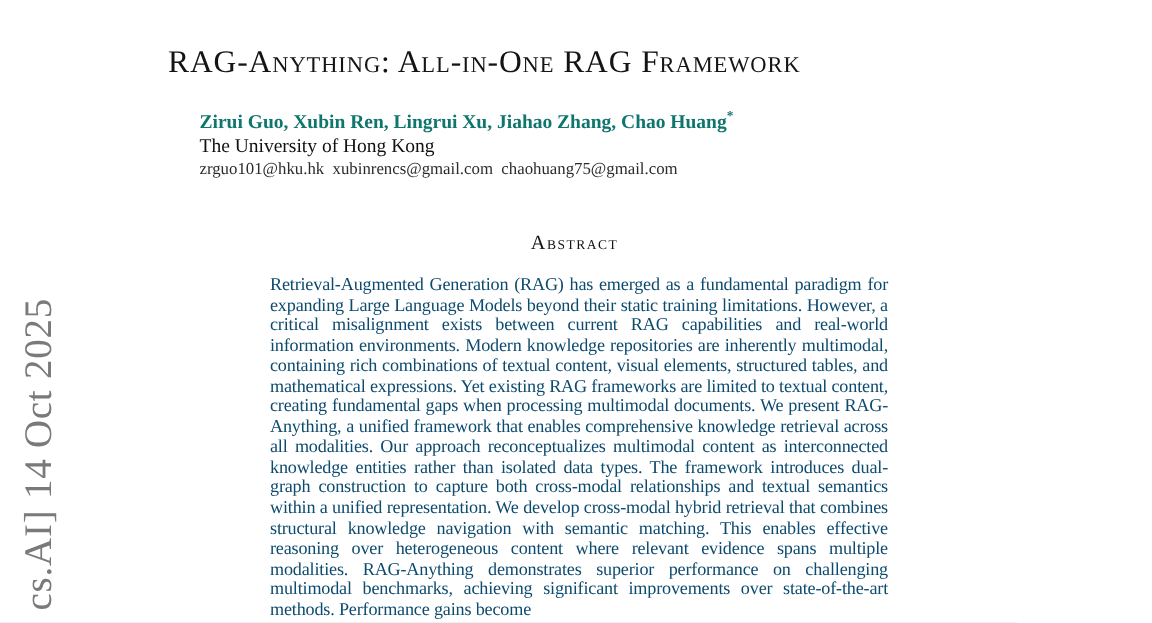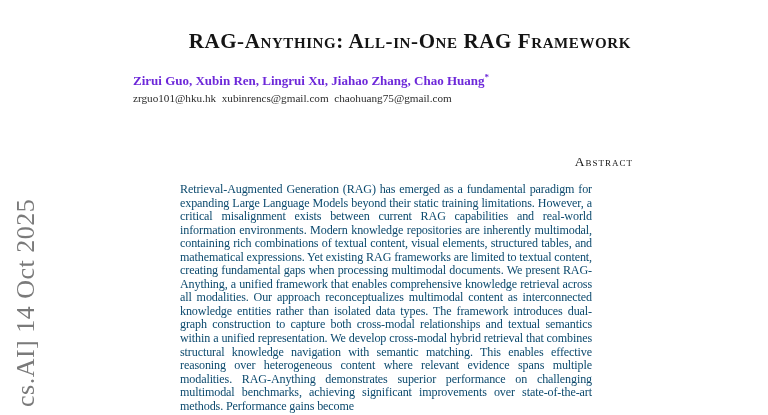--- a/index.html
+++ b/index.html
@@ -27,43 +27,43 @@
     white-space: nowrap;
     font-family: "Liberation Serif", serif;
     font-size: 26px;
     line-height: 30px;
     letter-spacing: 0.5px;
     color: #7a7a7a;
   }
 
   .title {
     position: absolute;
-    left: 136px;
+    left: 112px;
     top: 29px;
     width: 495px;
     margin: 0;
-    text-align: right;
+    text-align: left;
     font-size: 21px;
-    font-weight: 700;
+    font-weight: 400;
     font-variant: small-caps;
     letter-spacing: 0.6px;
     color: #141414;
   }
 
   .author-block {
     position: absolute;
     left: 133px;
     top: 73px;
     width: 470px;
   }
   .authors {
     font-size: 13px;
     font-weight: bold;
     line-height: 15.5px;
-    color: #6d28d9;
+    color: #0f766e;
   }
   .authors sup {
     font-size: 9px;
     line-height: 0;
   }
   .affiliation {
     font-size: 13px;
     line-height: 15.5px;
     color: #111111;
   }
@@ -74,21 +74,21 @@
     line-height: 14px;
     white-space: pre;
     color: #2b2b2b;
   }
 
   .abstract-heading {
     position: absolute;
     left: 133px;
     top: 154px;
     width: 500px;
-    text-align: right;
+    text-align: center;
     font-size: 13.5px;
     font-variant: small-caps;
     letter-spacing: 1px;
     color: #141414;
   }
 
   .abstract-text {
     position: absolute;
     left: 180px;
     top: 183px;
@@ -105,20 +105,21 @@
 <body>
 
 <div class="page">
 
   <div class="arxiv-stamp" style="color: rgb(122, 122, 122);">cs.AI] 14 Oct 2025</div>
 
   <h1 class="title">RAG-Anything: All-in-One RAG Framework</h1>
 
   <div class="author-block">
     <div class="authors"><span>Zirui Guo, Xubin Ren, Lingrui Xu, Jiahao Zhang, Chao Huang</span><sup>*</sup></div>
+    <div class="affiliation">The University of Hong Kong</div>
     <div class="emails">zrguo101@hku.hk  xubinrencs@gmail.com  chaohuang75@gmail.com</div>
   </div>
 
   <div class="abstract-heading">Abstract</div>
 
   <p class="abstract-text">Retrieval-Augmented Generation (RAG) has emerged as a fundamental paradigm for expanding Large Language Models beyond their static training limitations. However, a critical misalignment exists between current RAG capabilities and real-world information environments. Modern knowledge repositories are inherently multimodal, containing rich combinations of textual content, visual elements, structured tables, and mathematical expressions. Yet existing RAG frameworks are limited to textual content, creating fundamental gaps when processing multimodal documents. We present RAG-Anything, a unified framework that enables comprehensive knowledge retrieval across all modalities. Our approach reconceptualizes multimodal content as interconnected knowledge entities rather than isolated data types. The framework introduces dual-graph construction to capture both cross-modal relationships and textual semantics within a unified representation. We develop cross-modal hybrid retrieval that combines structural knowledge navigation with semantic matching. This enables effective reasoning over heterogeneous content where relevant evidence spans multiple modalities. RAG-Anything demonstrates superior performance on challenging multimodal benchmarks, achieving significant improvements over state-of-the-art methods. Performance gains become</p>
 
 </div>
 
 </body></html>

